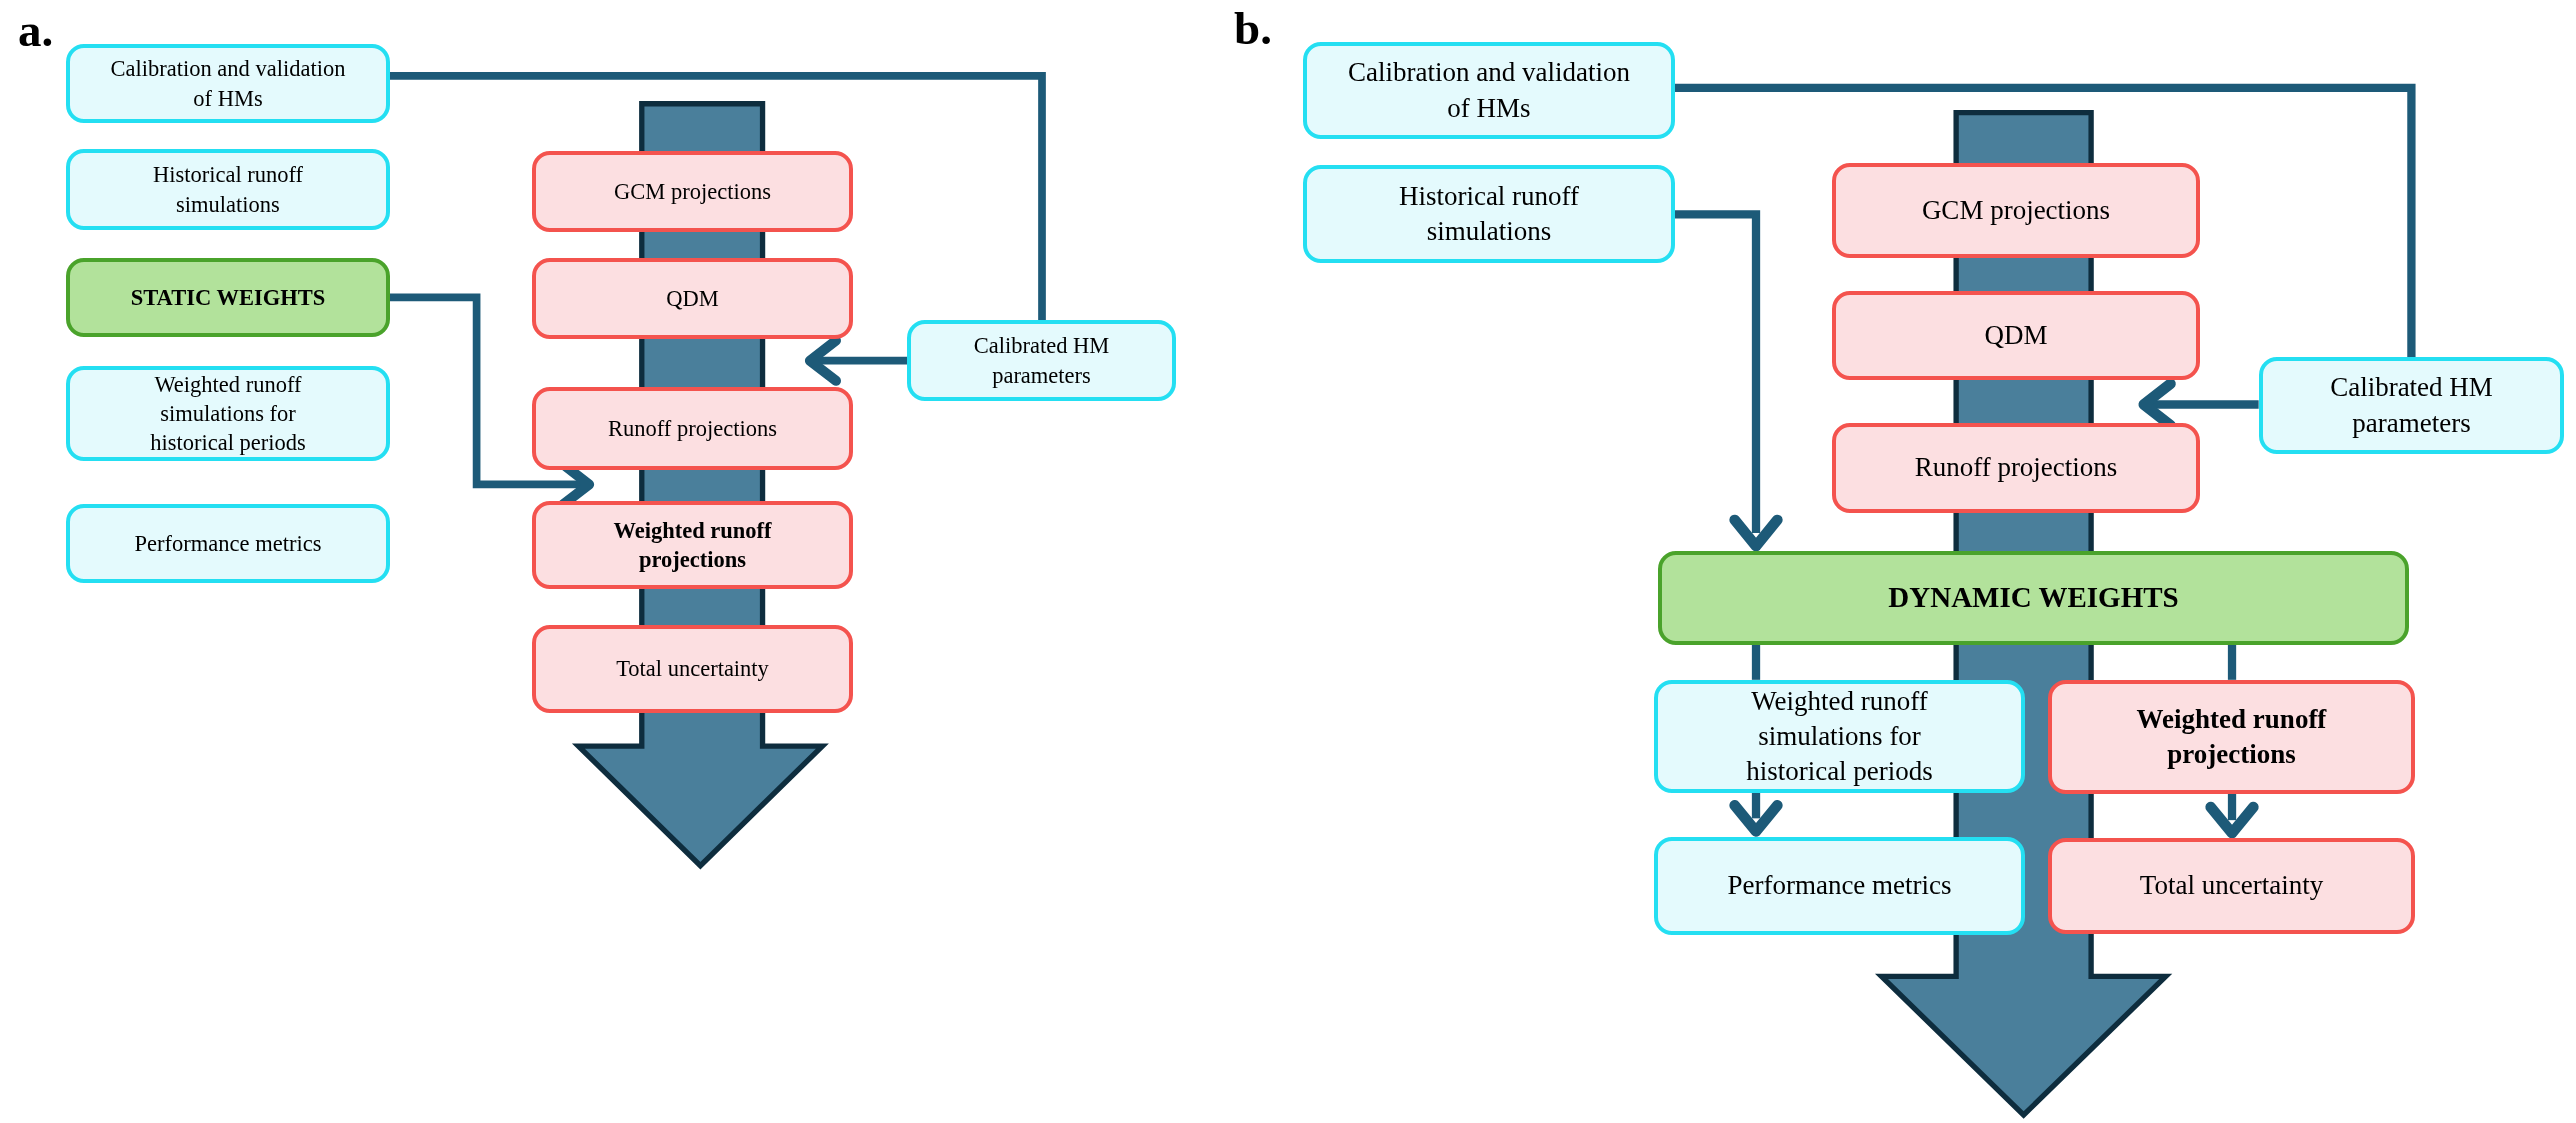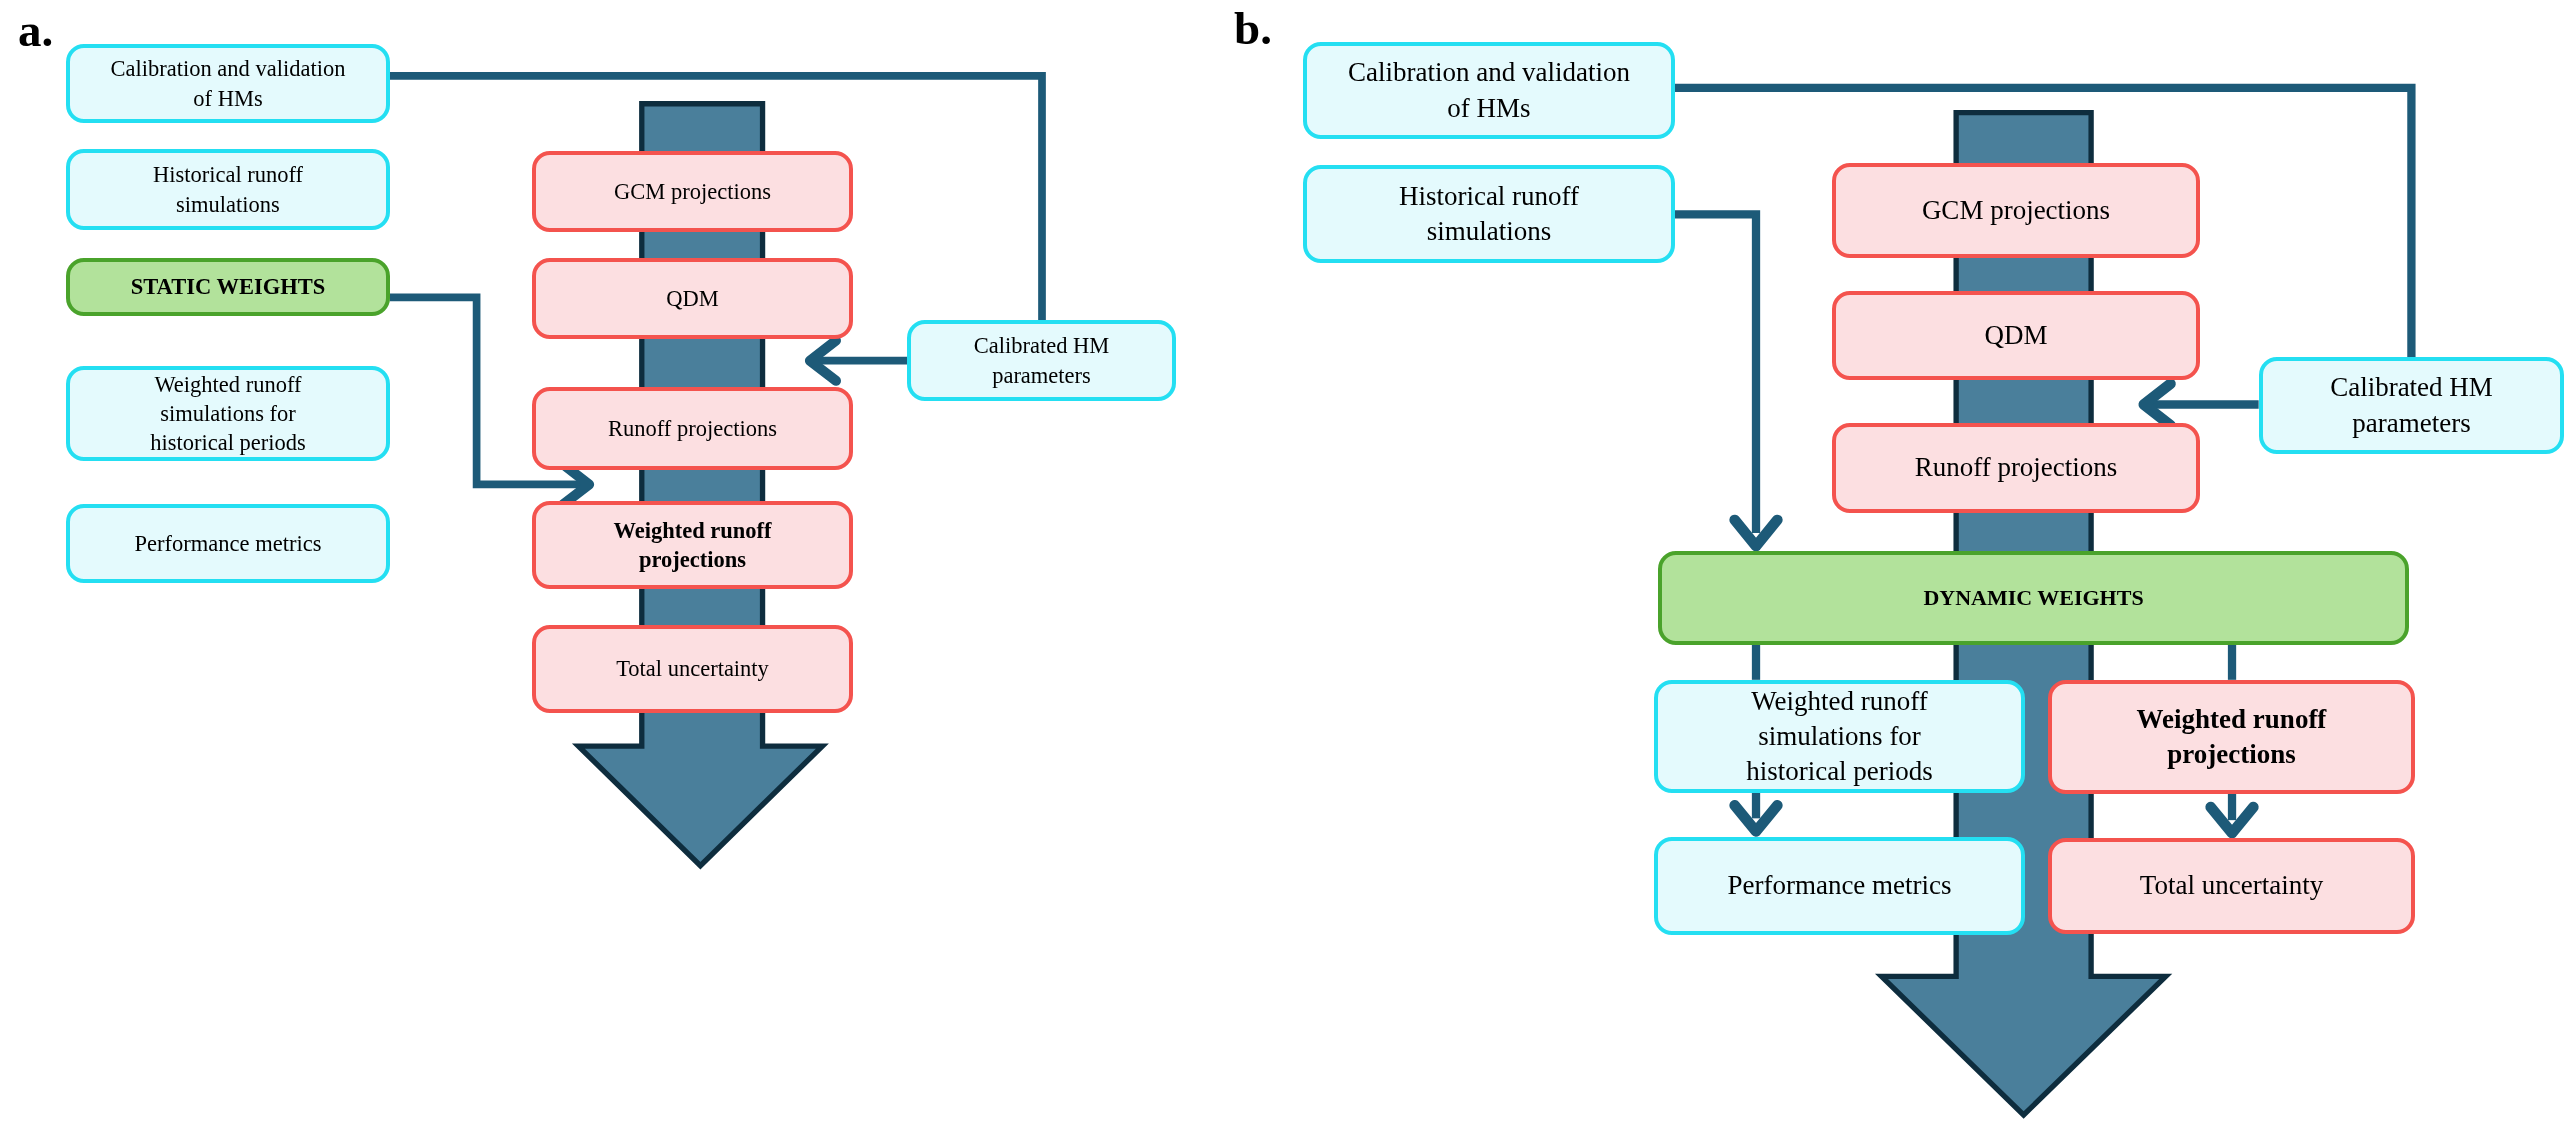--- a/index.html
+++ b/index.html
@@ -59,21 +59,21 @@
     <path d="M3770,1340 V1385" fill="none" stroke="#1d5a78" stroke-width="14"></path>
     <path d="M3734,1363 L3770,1407 L3806,1363" fill="none" stroke="#1d5a78" stroke-width="18" stroke-linecap="round" stroke-linejoin="round"></path>
   </svg>
 
   <div class="plabel" style="left:18px;top:7px;">a.</div>
 
   <div class="bx cyan fz-a" style="left:66px;top:44px;width:324px;height:79px;">Calibration and validation
 of HMs</div>
   <div class="bx cyan fz-a" style="left:66px;top:149px;width:324px;height:81px;">Historical runoff
 simulations</div>
-  <div class="bx green fz-a" style="left:66px;top:258px;width:324px;height:58px;">STATIC WEIGHTS</div>
+  <div class="bx green fz-a" style="left:66px;top:258px;width:324px;height:79px;">STATIC WEIGHTS</div>
   <div class="bx cyan fz-a" style="left:66px;top:366px;width:324px;height:95px;">Weighted runoff
 simulations for
 historical periods</div>
   <div class="bx cyan fz-a" style="left:66px;top:504px;width:324px;height:79px;">Performance metrics</div>
 
   <div class="bx pink fz-a" style="left:532px;top:151px;width:321px;height:81px;">GCM projections</div>
   <div class="bx pink fz-a" style="left:532px;top:258px;width:321px;height:81px;">QDM</div>
   <div class="bx pink fz-a" style="left:532px;top:387px;width:321px;height:83px;">Runoff projections</div>
   <div class="bx pink fz-a bold" style="left:532px;top:501px;width:321px;height:88px;">Weighted runoff
 projections</div>
@@ -89,21 +89,21 @@
   <div class="bx cyan fz-b" style="left:1303px;top:165px;width:372px;height:98px;">Historical runoff
 simulations</div>
 
   <div class="bx pink fz-b" style="left:1832px;top:163px;width:368px;height:95px;">GCM projections</div>
   <div class="bx pink fz-b" style="left:1832px;top:291px;width:368px;height:89px;">QDM</div>
   <div class="bx pink fz-b" style="left:1832px;top:423px;width:368px;height:90px;">Runoff projections</div>
 
   <div class="bx cyan fz-b" style="left:2259px;top:357px;width:305px;height:97px;">Calibrated HM
 parameters</div>
 
-  <div class="bx green" style="left:1658px;top:551px;width:751px;height:94px;font-size:22px;">DYNAMIC WEIGHTS</div>
+  <div class="bx green" style="left:1658px;top:551px;width:751px;height:94px;font-size:29px;">DYNAMIC WEIGHTS</div>
 
   <div class="bx cyan fz-b" style="left:1654px;top:680px;width:371px;height:113px;">Weighted runoff
 simulations for
 historical periods</div>
   <div class="bx pink fz-b bold" style="left:2048px;top:680px;width:367px;height:114px;">Weighted runoff
 projections</div>
   <div class="bx cyan fz-b" style="left:1654px;top:837px;width:371px;height:98px;">Performance metrics</div>
   <div class="bx pink fz-b" style="left:2048px;top:838px;width:367px;height:96px;">Total uncertainty</div>
 
 </div>

